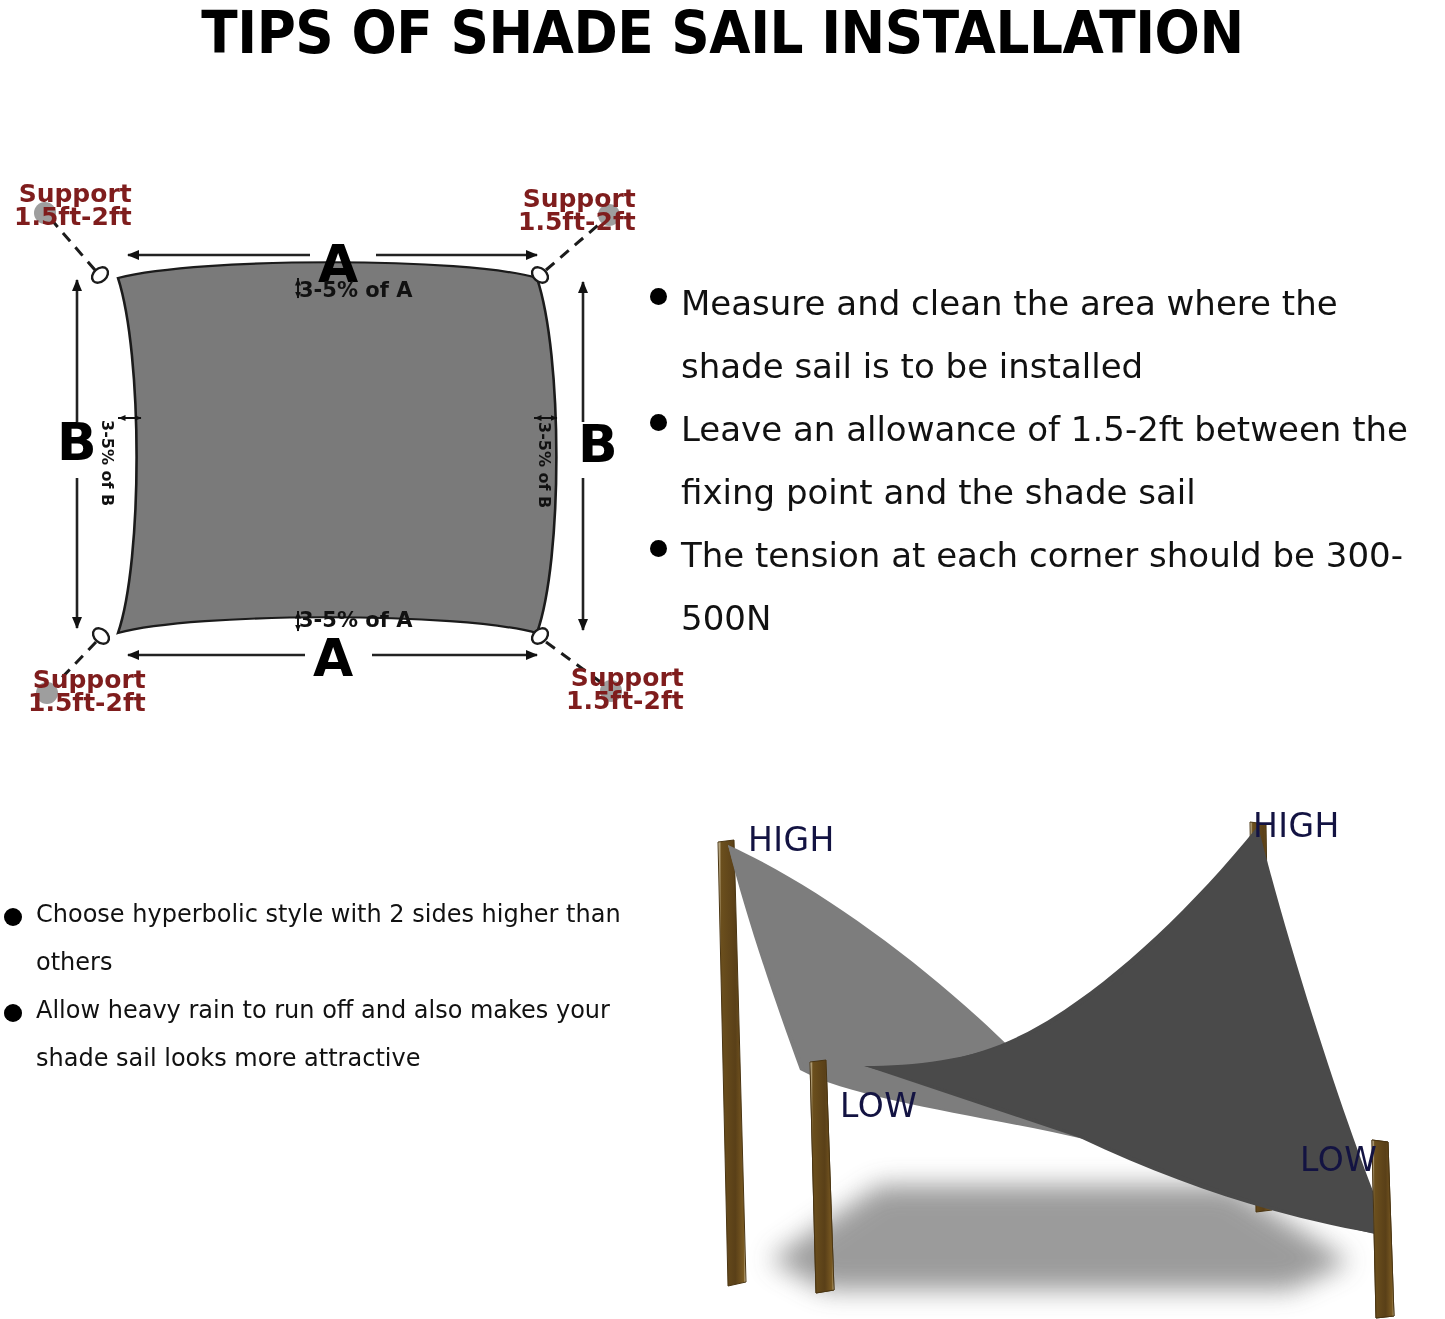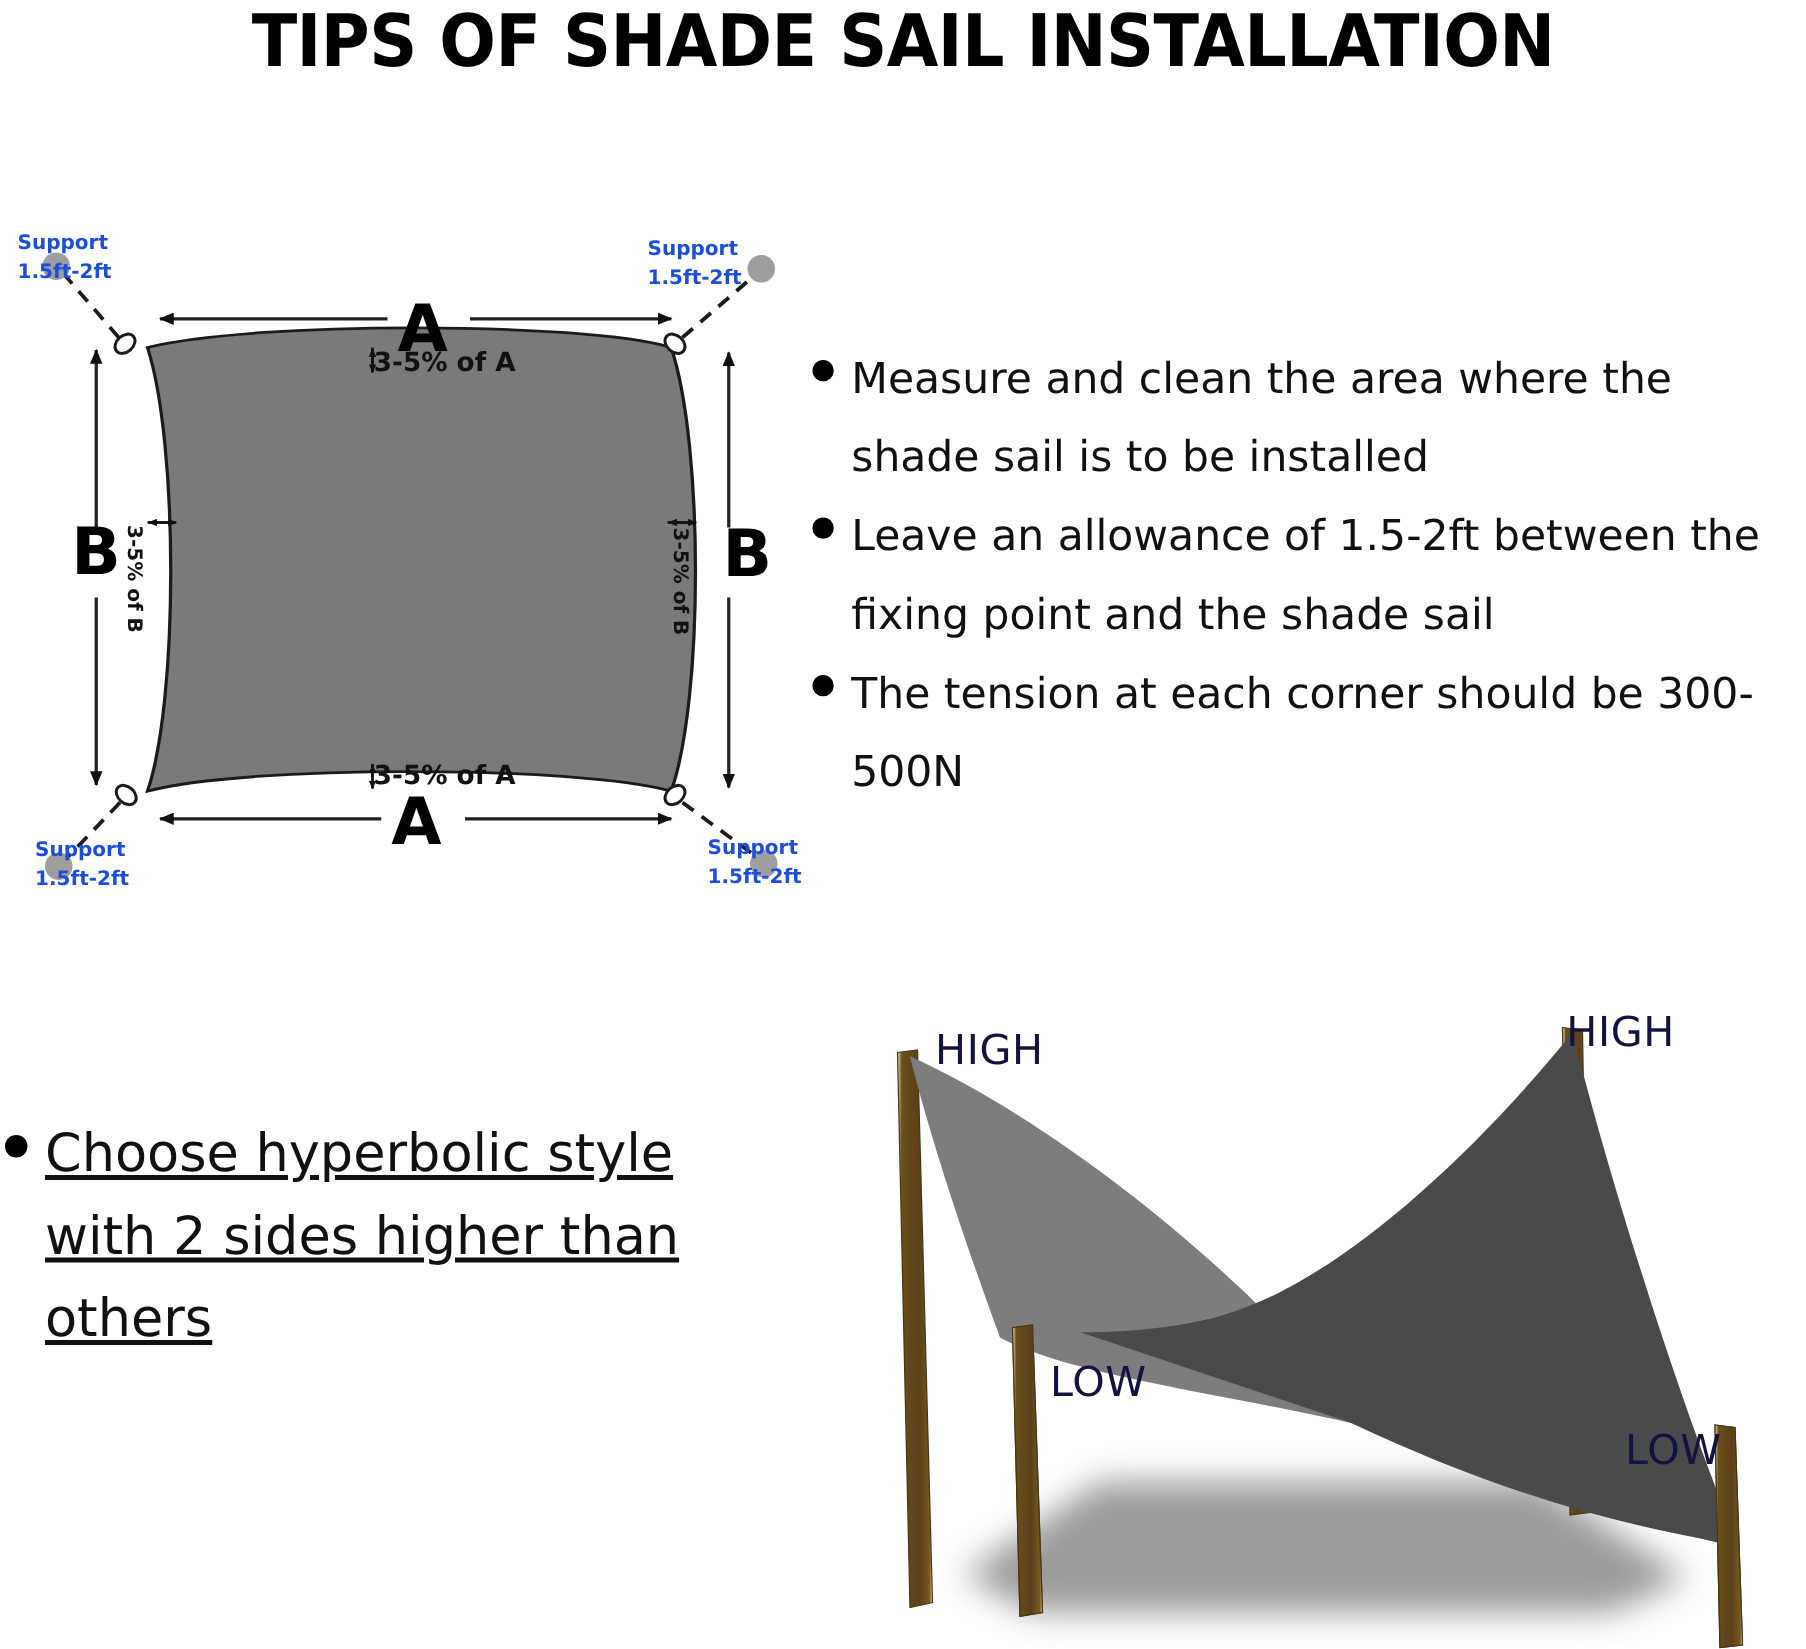--- a/index.html
+++ b/index.html
@@ -14,22 +14,22 @@
     font-weight:bold; font-size:58px; line-height:58px;
     letter-spacing:-0.5px; color:#000; white-space:nowrap;
     transform:scaleX(0.92); transform-origin:center center;
   }
 
   
   #rect-diagram{position:absolute; left:0px; top:160px; width:660px; height:570px;}
   #rect-diagram svg{display:block;}
 
   .sup-lbl{
-    position:absolute; font-size:16px; line-height:23px; font-weight:600;
-    color:#1d4ed8; white-space:nowrap; text-align:left;
+    position:absolute; font-size:25px; line-height:23px; font-weight:600;
+    color:#7f1d1d; white-space:nowrap; text-align:right;
   }
   #sup-tl{left:14px;  top:182px;}
   #sup-tr{left:518px; top:187px;}
   #sup-bl{left:28px;  top:668px;}
   #sup-br{left:566px; top:666px;}
 
   .dim-letter{
     position:absolute; font-family:"DejaVu Sans","Liberation Sans",sans-serif;
     font-weight:bold; font-size:52px; line-height:52px; color:#000;
   }
@@ -61,21 +61,21 @@
   }
   .bullet-text{
     font-size:34px; line-height:63px; color:#111;
     font-family:"DejaVu Sans","Liberation Sans",sans-serif;
   }
 
   #list-right{left:650px; top:272px; width:800px;}
   #list-right .bullet-text{font-size:34px; line-height:63px;}
 
   #list-bottom{left:4px; top:890px; width:620px;}
-  #list-bottom .bullet-text{font-size:42px; line-height:66px;text-decoration:underline;}
+  #list-bottom .bullet-text{font-size:24px; line-height:48px;}
   #list-bottom .bullet-dot{width:18px;height:18px;margin-top:18px;margin-right:14px;}
 
   
   #sail-scene{position:absolute; left:650px; top:770px; width:795px; height:549px;}
   #sail-scene svg{display:block;}
 
   .scene-lbl{
     position:absolute; font-family:"DejaVu Sans","Liberation Sans",sans-serif;
     font-size:33px; font-weight:normal; color:#131342; white-space:nowrap;
     letter-spacing:0.5px;
@@ -204,20 +204,24 @@
   <div class="bullet-row">
     <span class="bullet-dot"></span>
     <span class="bullet-text">The tension at each corner should be 300-500N</span>
   </div>
 </div>
 
 <div class="bullet-list" id="list-bottom">
   <div class="bullet-row">
     <span class="bullet-dot"></span>
     <span class="bullet-text">Choose hyperbolic style with 2 sides higher than others</span>
+  </div>
+  <div class="bullet-row">
+    <span class="bullet-dot"></span>
+    <span class="bullet-text">Allow heavy rain to run off and also makes your shade sail looks more attractive</span>
   </div>
 </div>
 
 <div id="sail-scene">
   <svg width="795" height="549" viewBox="0 0 795 549">
     <defs>
       <linearGradient id="postGrad" x1="0" y1="0" x2="1" y2="0">
         <stop offset="0%" stop-color="#f0e6c8"></stop>
         <stop offset="12%" stop-color="#6b4f1d"></stop>
         <stop offset="62%" stop-color="#5a4018"></stop>

